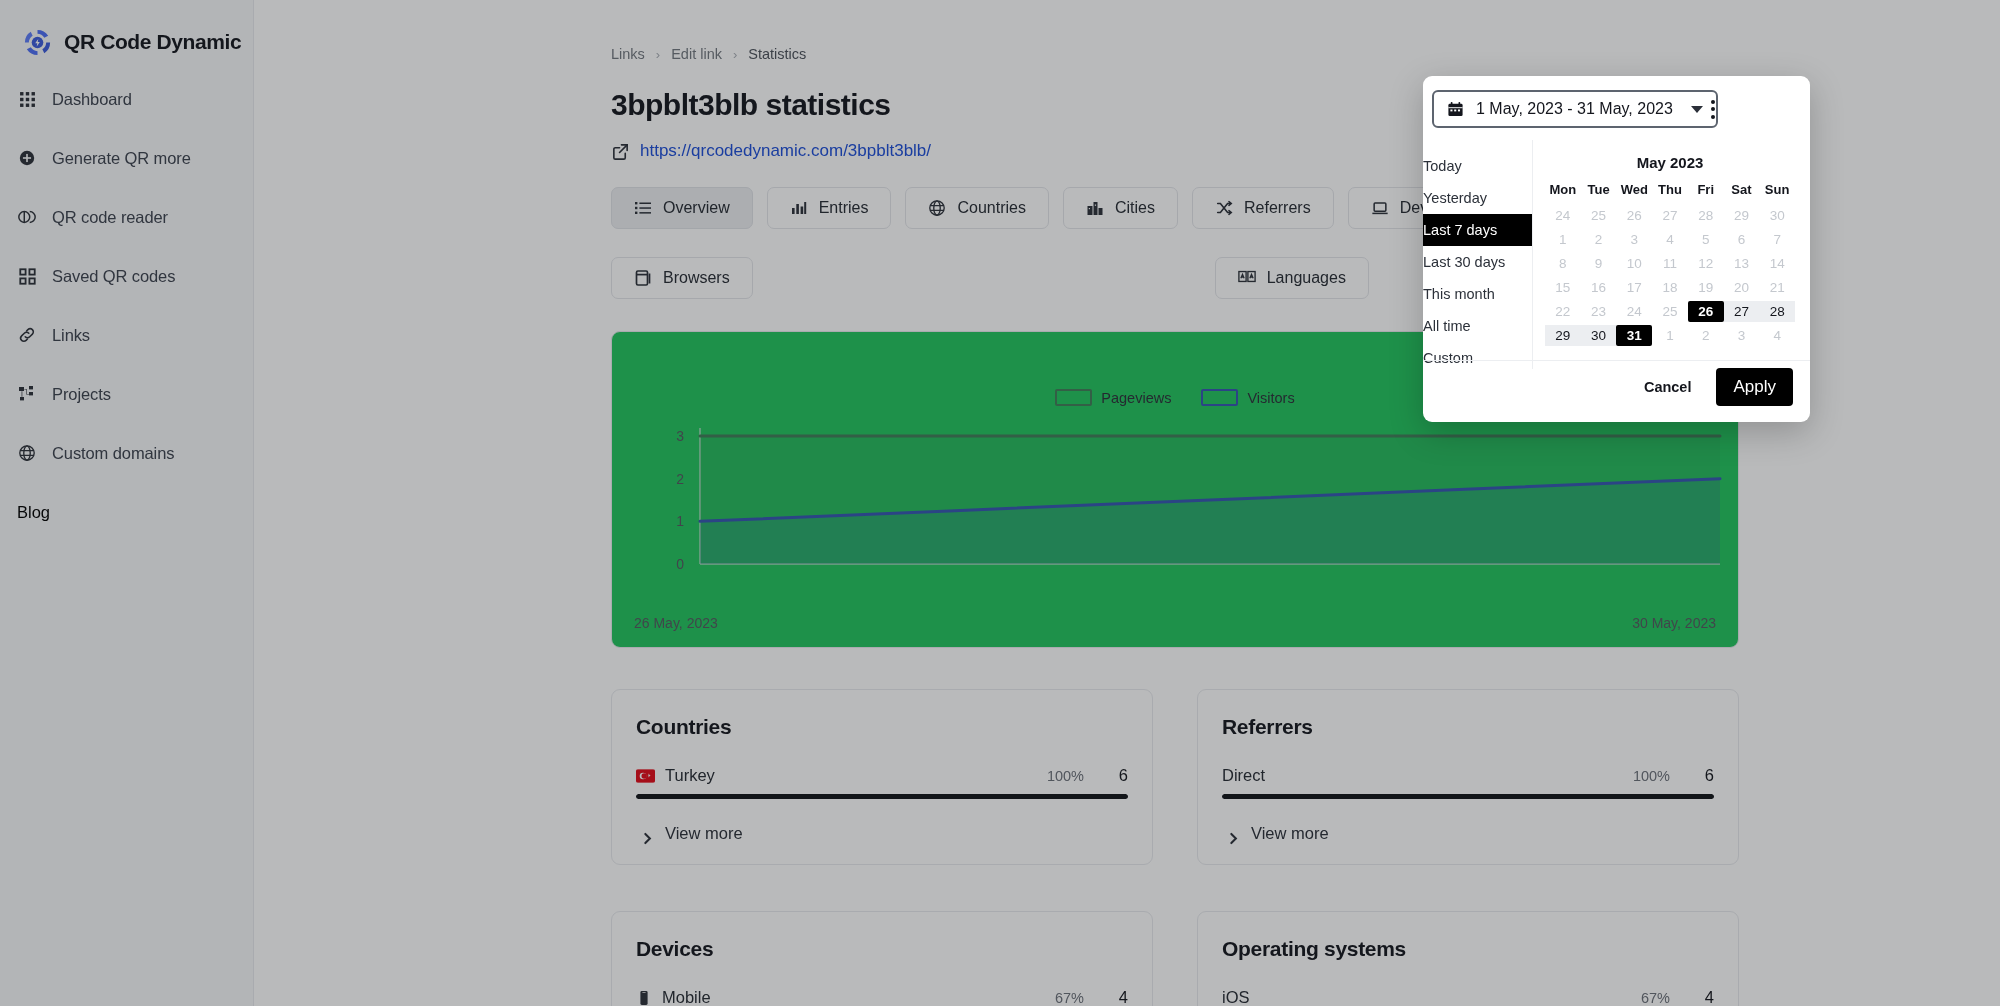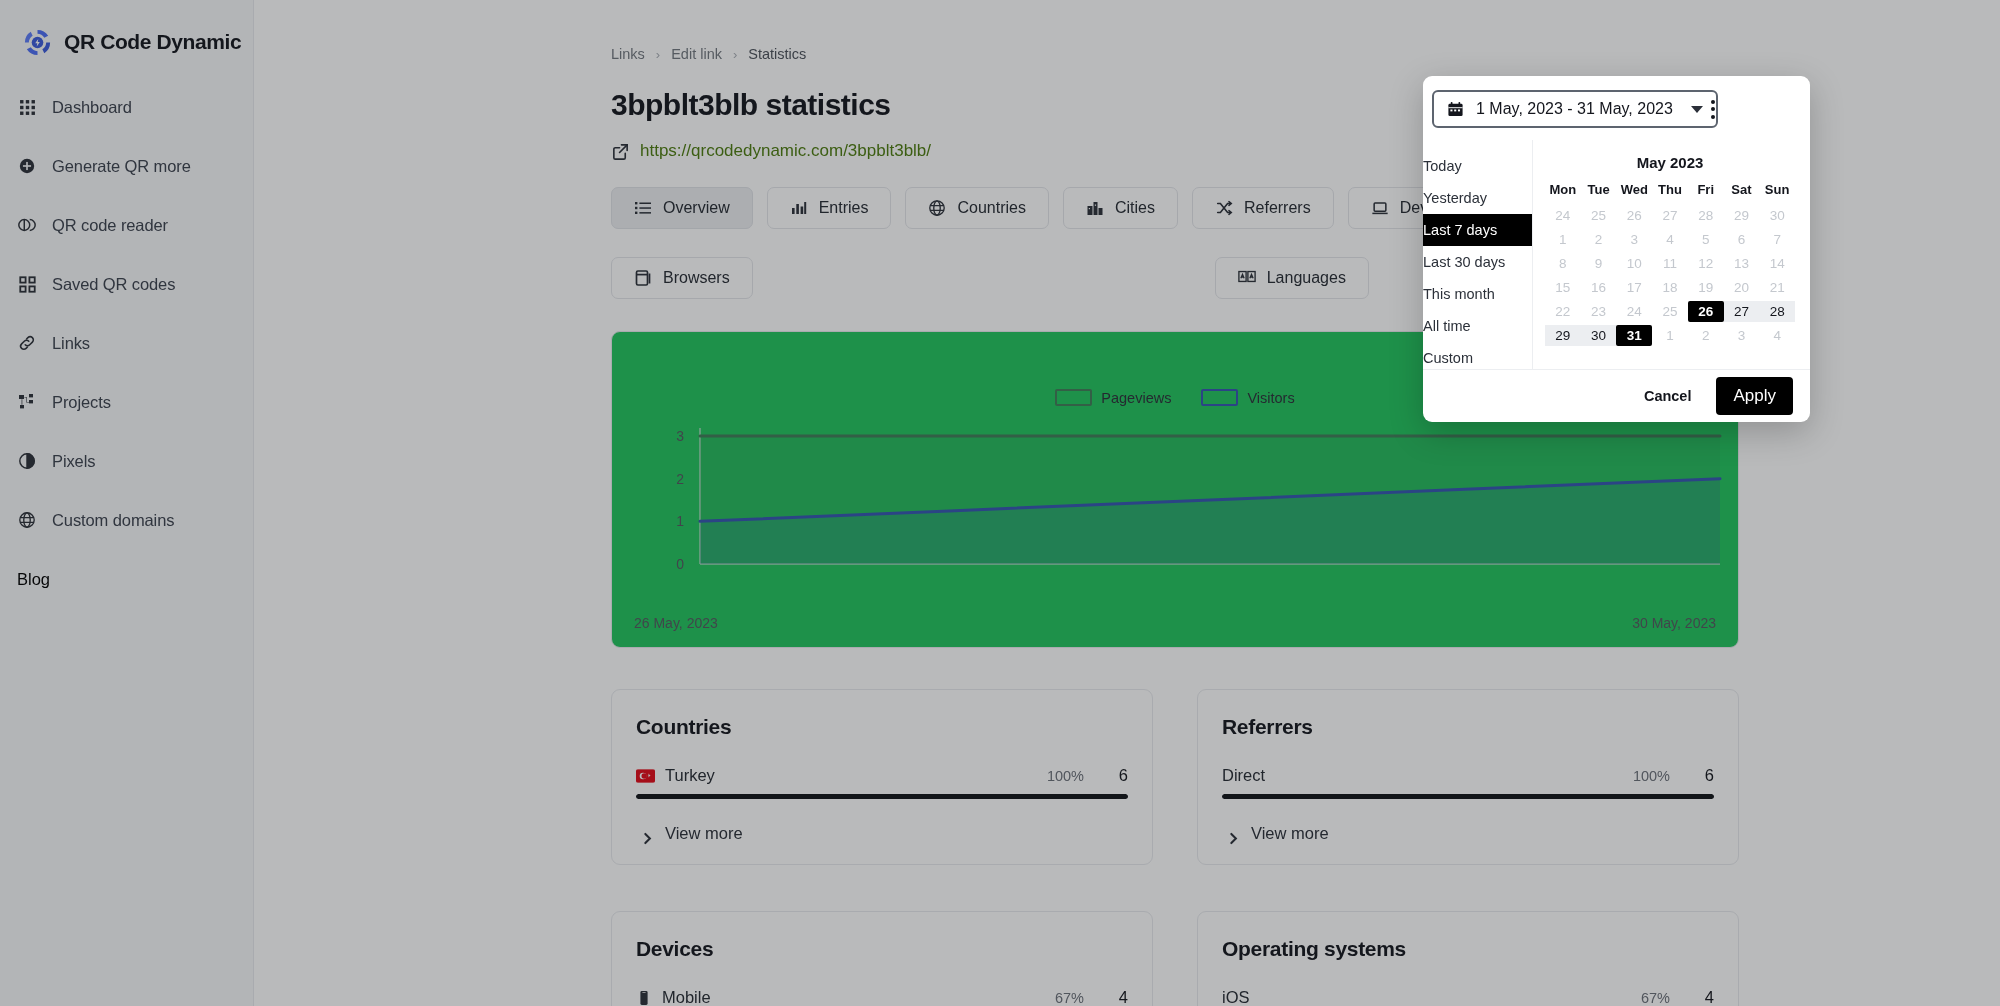--- a/index.html
+++ b/index.html
@@ -22,21 +22,21 @@
   .logo-row {
     display: flex; align-items: center; gap: 11px;
     padding: 22px 0 0 22px;
     height: 62px;
   }
   .logo-mark { width: 31px; height: 31px; flex: none; }
   .logo-text {
     font-size: 21px; font-weight: 700; color: #14161d;
     letter-spacing: -0.4px; white-space: nowrap;
   }
-  .nav { margin-top: 28px; }
+  .nav { margin-top: 20px; }
   .nav-item {
     display: flex; align-items: center; gap: 15px;
     height: 34px; padding-left: 17px;
     margin-bottom: 25px;
     cursor: pointer;
   }
   .nav-ico {
     width: 20px; height: 20px; flex: none;
     display: flex; align-items: center; justify-content: center;
     color: #2c3038;
@@ -78,21 +78,21 @@
     letter-spacing: -0.5px; flex: 1;
   }
   .title-actions { display: flex; align-items: center; gap: 30px; padding-top: 7px; }
   .act-ico { width: 23px; height: 23px; color: #2b3039; cursor: pointer; }
 
   .url-row {
     display: flex; align-items: center; gap: 10px;
     margin-top: 19px;
   }
   .url-ico { width: 19px; height: 19px; color: #2b3039; flex: none; }
-  .url-text { font-size: 17px; color: #4d7c0f; }
+  .url-text { font-size: 17px; color: #1d4ed8; }
 
   
   .tabs {
     margin-top: 26px; width: 1128px;
     display: flex; flex-wrap: wrap; gap: 14px;
   }
   .tab {
     display: flex; align-items: center; gap: 11px;
     height: 42px; padding: 0 22px;
     border: 1px solid #e4e6ea; border-radius: 7px;
@@ -202,21 +202,21 @@
   .dow { text-align: center; font-size: 13px; font-weight: 700; color: #14161d; padding-bottom: 5px; }
   .day {
     height: 21px; display: flex; align-items: center; justify-content: center;
     font-size: 13.5px; color: #14161d; cursor: pointer;
   }
   .day.muted { color: #c4c8ce; }
   .day.inrange { background: #eceef1; }
   .day.edge { background: #000; color: #fff; font-weight: 700; border-radius: 2px; }
 
   .picker-foot {
-    position: absolute; left: 0; bottom: 0; width: 387px; height: 53px;
+    position: absolute; left: 0; bottom: 9px; width: 387px; height: 53px;
     border-top: 1px solid #eceef1;
     display: flex; align-items: center; justify-content: flex-end; gap: 17px;
     padding-right: 17px;
   }
   .btn-cancel { font-size: 14.5px; font-weight: 700; color: #14161d; cursor: pointer; padding: 6px 8px; }
   .btn-apply {
     font-size: 17px; font-weight: 400; color: #fff; background: #000;
     border: none; border-radius: 4px; padding: 9px 17px; cursor: pointer;
     font-family: "Liberation Sans", sans-serif;
   }
@@ -309,29 +309,20 @@
           <svg width="18" height="18" viewBox="0 0 18 18" fill="currentColor">
               <rect x="1" y="2" width="5" height="4"></rect>
               <rect x="11" y="1" width="4" height="3.4"></rect>
               <rect x="11" y="7" width="4" height="3.4"></rect>
               <rect x="2" y="12" width="4" height="3.4"></rect>
               <path d="M6.4 4h2.4v5h2.2v.6H8.2V4.6H6.4z"></path>
               <path d="M3.6 6.2h.7v5.6h-.7z"></path>
             </svg>
         </span>
         <span class="nav-label">Projects</span>
-      </div>
-      <div class="nav-item">
-        <span class="nav-ico">
-          <svg width="18" height="18" viewBox="0 0 20 20" fill="none" stroke="currentColor" stroke-width="1.6">
-              <circle cx="10" cy="10" r="8"></circle>
-              <path d="M10 2a8 8 0 0 1 0 16z" fill="currentColor"></path>
-            </svg>
-        </span>
-        <span class="nav-label">Pixels</span>
       </div>
       <div class="nav-item">
         <span class="nav-ico">
           <svg width="18" height="18" viewBox="0 0 20 20" fill="none" stroke="currentColor" stroke-width="1.5">
               <circle cx="10" cy="10" r="8"></circle>
               <ellipse cx="10" cy="10" rx="3.6" ry="8"></ellipse>
               <path d="M2.3 7.4h15.4M2.3 12.6h15.4"></path>
             </svg>
         </span>
         <span class="nav-label">Custom domains</span>

